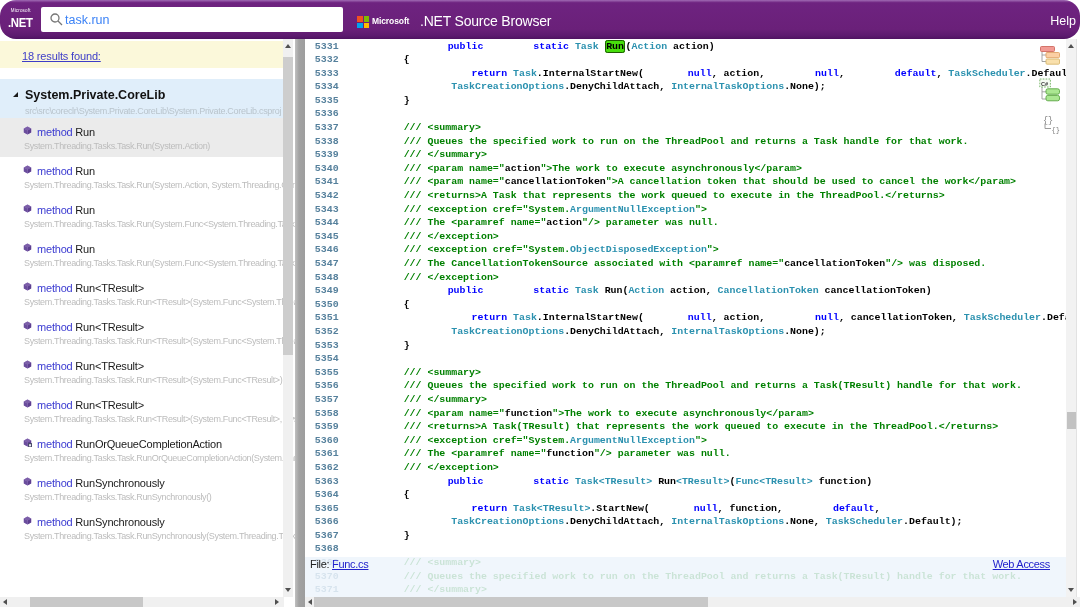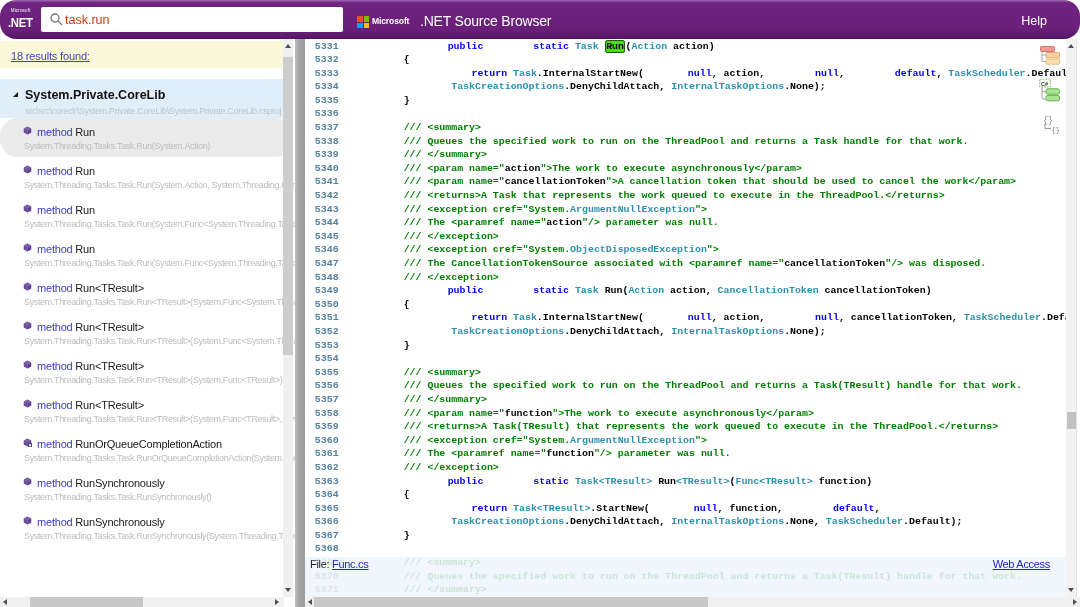--- a/index.html
+++ b/index.html
@@ -5,40 +5,40 @@
   font-family:"Liberation Sans",sans-serif; position:relative; }
 
 
 .header { position:absolute; left:0; top:0; width:1080px; height:39px;
   background:linear-gradient(180deg,#a06bb4 0%,#6e2380 7%,#6a2079 75%,#5c1a6e 92%,#4f1260 100%);border-radius:16px; }
 .netlogo { position:absolute; left:8px; top:8px; color:#fff; width:28px; text-align:left; }
 .netlogo .ms { font-size:5px; letter-spacing:0.2px; display:block; line-height:5px; transform:scale(0.9); transform-origin:left center; padding-left:3px; }
 .netlogo .net { font-size:13.5px; font-weight:bold; line-height:14px; letter-spacing:-0.4px; display:inline-block; transform:scaleX(0.84); transform-origin:left center; }
 .search { position:absolute; left:41px; top:7px; width:302px; height:25px; background:#fff; border-radius:2px; }
 .search svg { position:absolute; left:9px; top:6px; }
-.search .q { position:absolute; left:24px; top:5.5px; font-size:12.5px; color:#c2410c; }
+.search .q { position:absolute; left:24px; top:5.5px; font-size:12.5px; color:#3b82f6; }
 .mslogo { position:absolute; left:357px; top:16px; width:12px; height:12px; }
 .mslogo div { position:absolute; width:5.6px; height:5.6px; }
 .ms1 { left:0; top:0; background:#f25022; } .ms2 { left:6.5px; top:0; background:#7fba00; }
 .ms3 { left:0; top:6.5px; background:#00a4ef; } .ms4 { left:6.5px; top:6.5px; background:#ffb900; }
 .mstext { position:absolute; left:372px; top:16px; color:#fff; font-size:8.5px; font-weight:bold; letter-spacing:-0.1px; }
 .title { position:absolute; left:420px; top:13px; color:#fff; font-size:14px; letter-spacing:-0.2px; }
-.help { position:absolute; right:33px; top:13.5px; color:#fff; font-size:12.5px; }
+.help { position:absolute; right:4px; top:13.5px; color:#fff; font-size:12.5px; }
 
 
 .sidebar { position:absolute; left:0; top:39px; width:295px; height:558px; background:#fff; overflow:hidden; }
 .results { position:absolute; left:0; top:2px; width:283px; height:27px; background:#fbf8da; }
-.results a { position:absolute; left:11px; top:9px; font-size:11px; letter-spacing:-0.15px; color:#3d3dc8; text-decoration:underline; }
+.results a { position:absolute; left:22px; top:9px; font-size:11px; letter-spacing:-0.15px; color:#3d3dc8; text-decoration:underline; }
 .group { position:absolute; left:0; top:40px; width:283px; height:39px; background:#e0eefa; }
 .tri { position:absolute; left:12.5px; top:12.5px; width:0; height:0;
   border-left:5px solid transparent; border-bottom:5px solid #1a1a1a; }
 .gt { position:absolute; left:25px; top:9px; font-size:12.5px; font-weight:bold; color:#111; }
 .gs { position:absolute; left:25px; top:27px; font-size:9px; letter-spacing:-0.3px; color:#b9c4cc; white-space:nowrap; }
 .list { position:absolute; left:0; top:79px; width:295px; }
-.item { position:relative; width:293px; height:39px;border-radius:18px; }
+.item { position:relative; width:293px; height:39px; }
 .item.sel { background:#ebebeb; }
 .mico { position:absolute; left:23px; top:7.5px; }
 .it { position:absolute; left:37px; top:8px; font-size:11px; letter-spacing:-0.2px; white-space:nowrap; }
 .mword { color:#3b3bd1; }
 .mname { color:#1a1a1a; }
 .isub { position:absolute; left:24px; top:22.5px; font-size:9px; letter-spacing:-0.35px; color:#bcbcbc; white-space:nowrap; }
 
 
 .sbv { position:absolute; left:283px; top:39px; width:10px; height:558px; background:#f0f0f0; }
 .sbv .thumb { position:absolute; left:0px; top:18px; width:10px; height:298px; background:#cdcdcd; }

